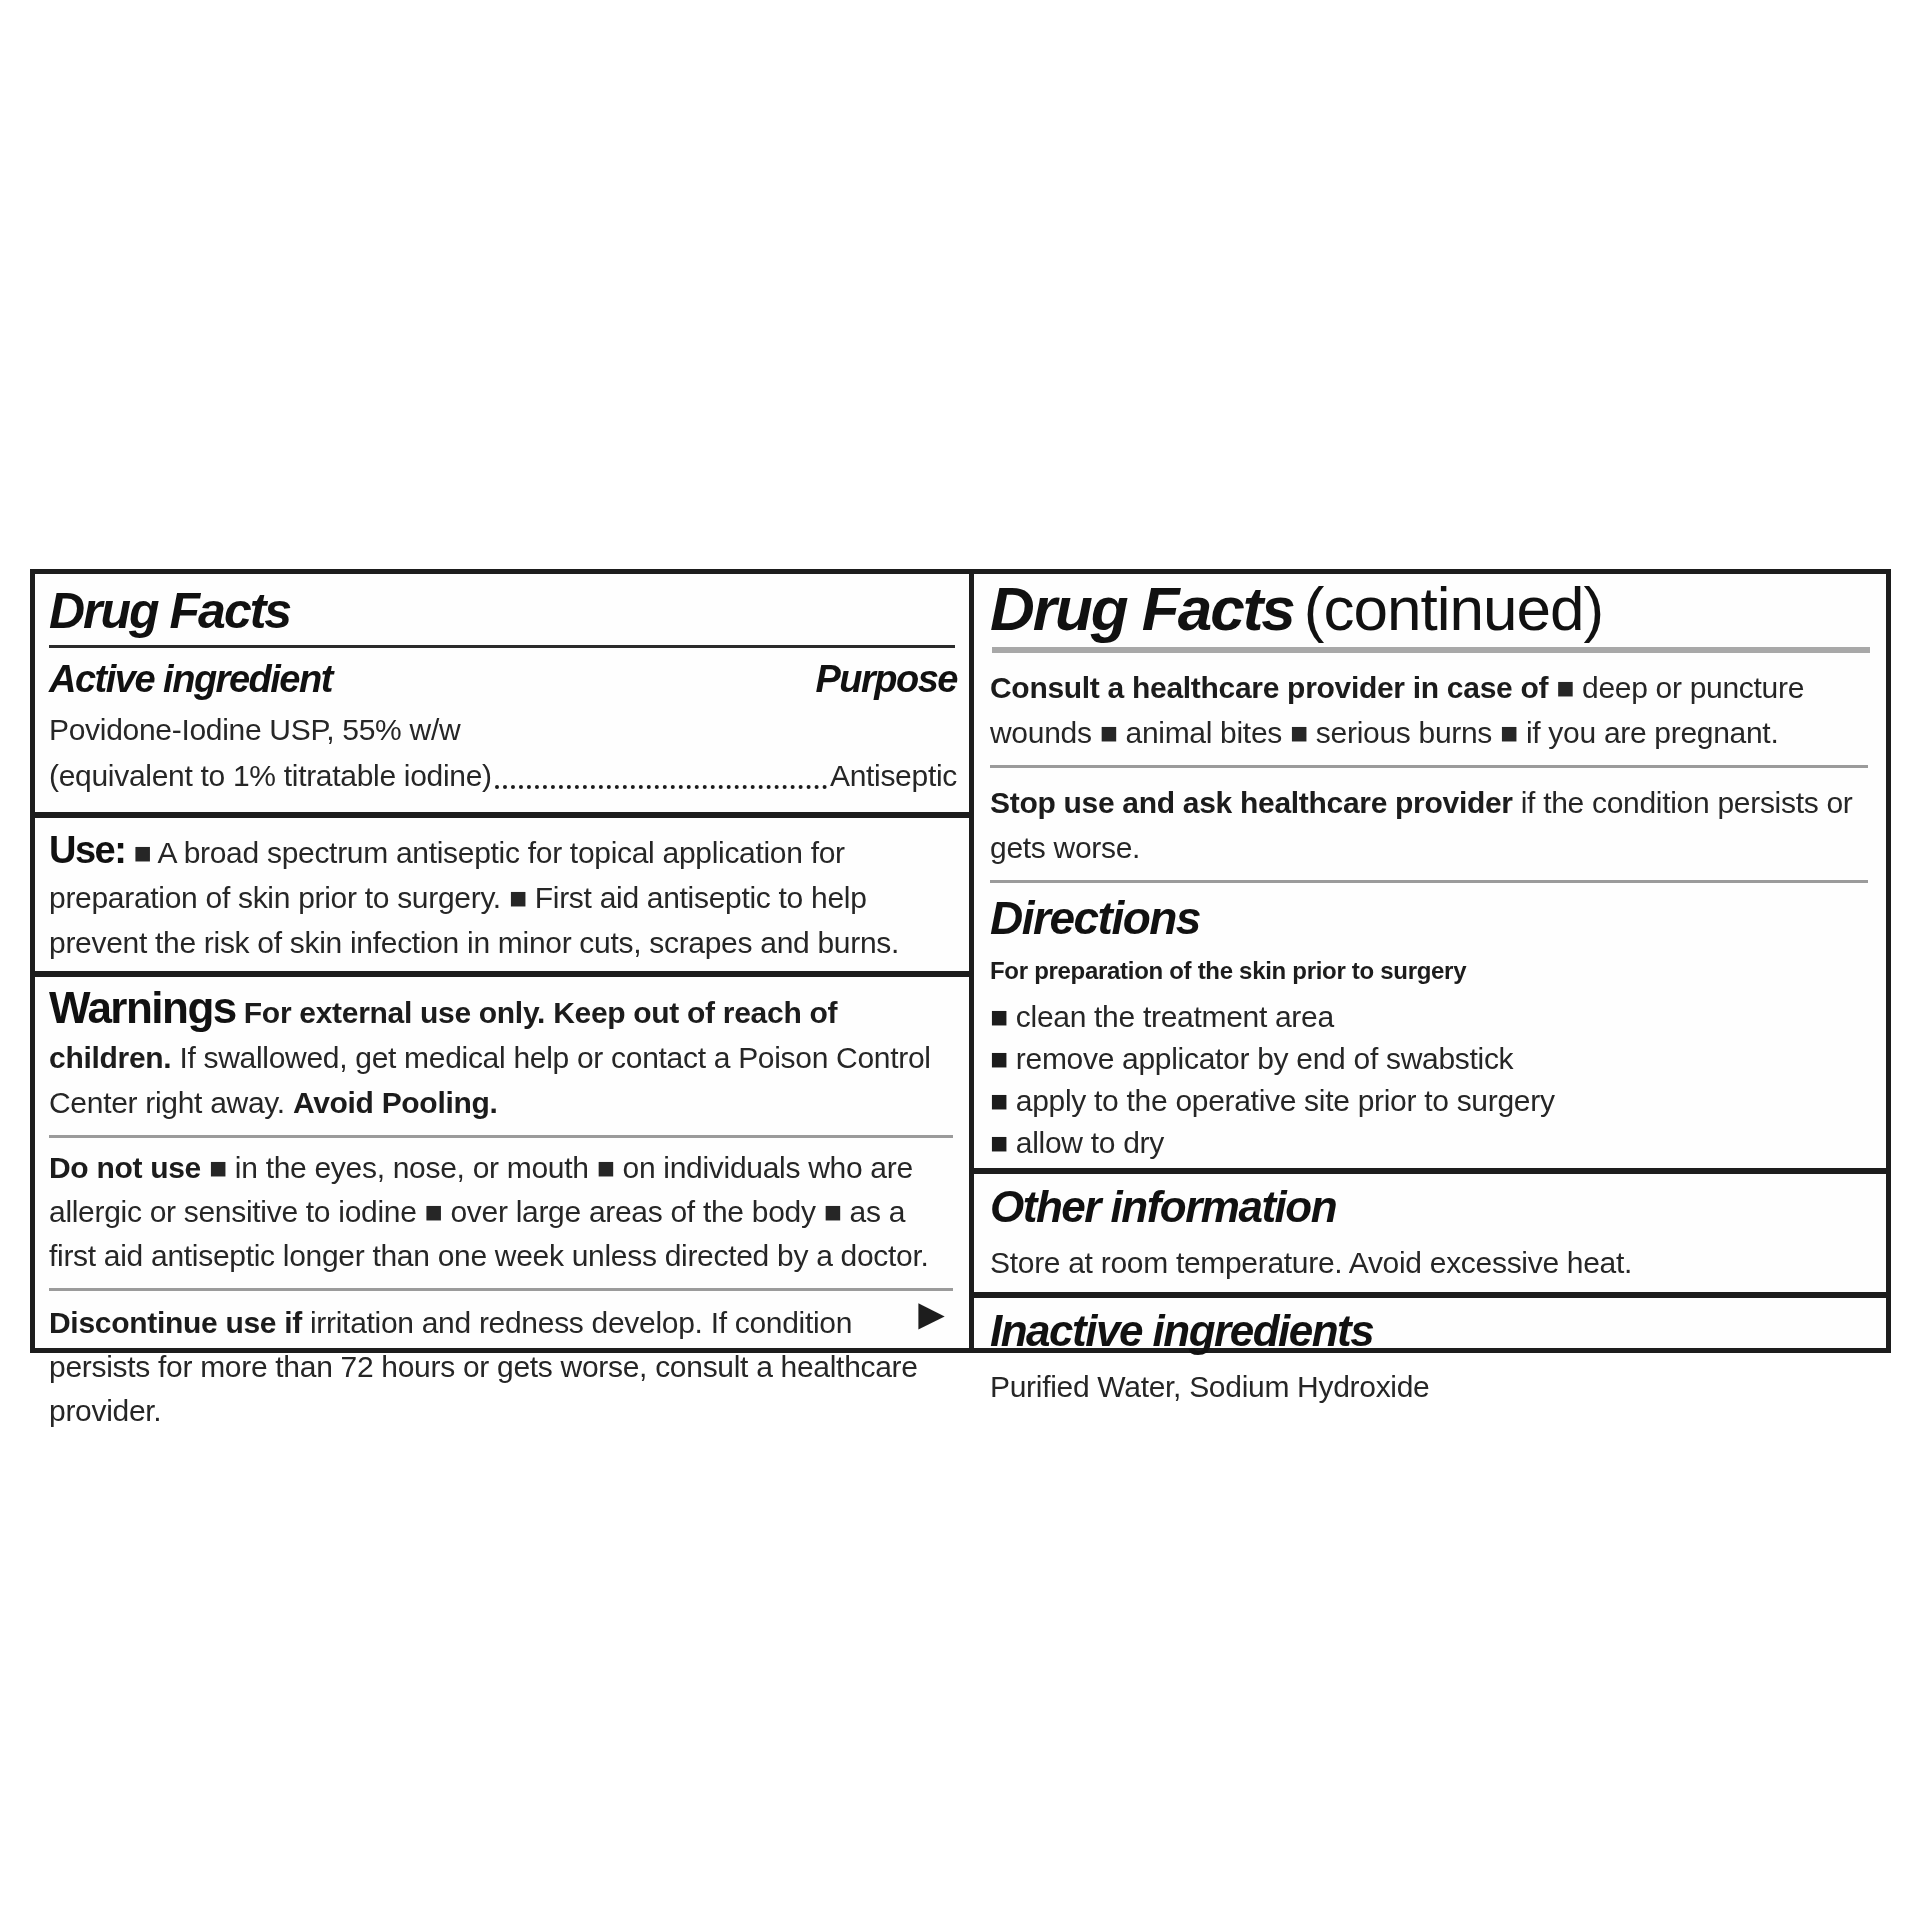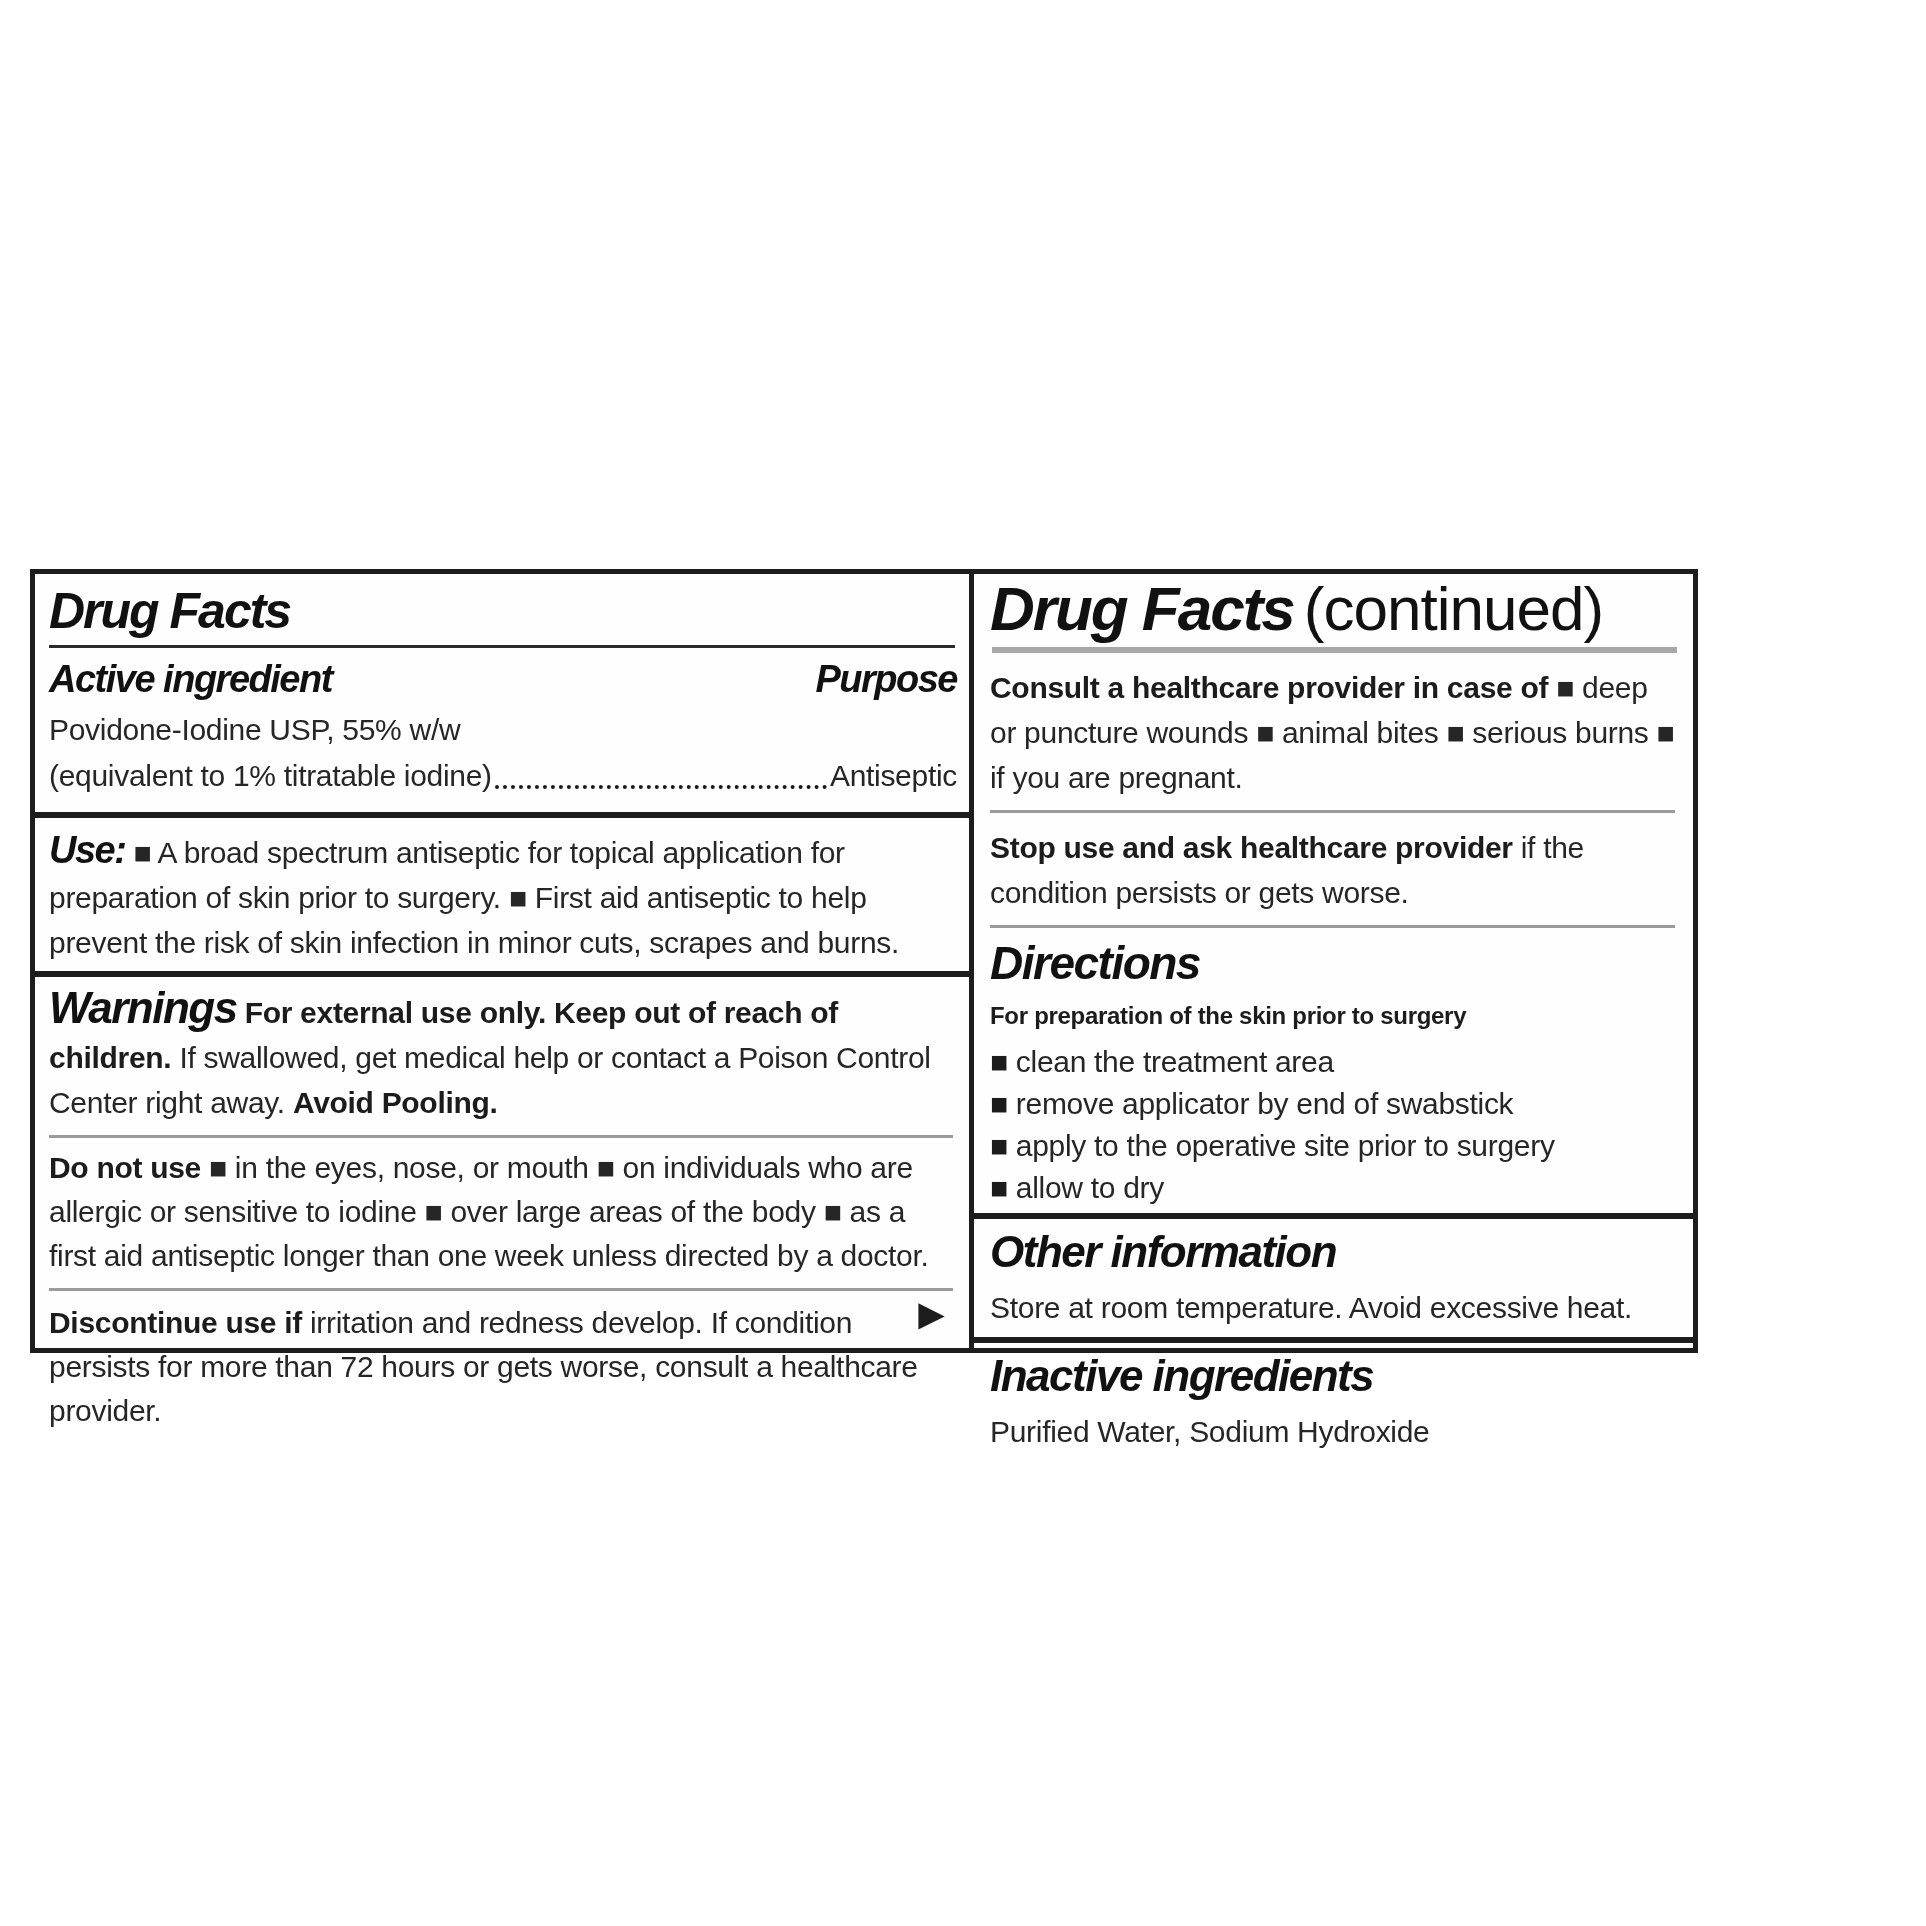--- a/index.html
+++ b/index.html
@@ -1,21 +1,21 @@
 <!DOCTYPE html>
 <html><head>
 <meta charset="utf-8">
 <style>
   html,body{margin:0;padding:0;}
   body{
     width:1927px;height:1927px;background:#ffffff;position:relative;
     font-family:"Liberation Sans","DejaVu Sans",sans-serif;color:#222;
   }
   .panel{
-    position:absolute;left:30px;top:569px;width:1668px;height:784px;
+    position:absolute;left:30px;top:569px;width:1861px;height:784px;
     box-sizing:border-box;border:5px solid #1d1d1d;background:#fefefe;
   }
   .col{position:absolute;top:0;height:100%;box-sizing:border-box;}
   .col-left{left:0;width:934px;padding:4px 12px 0 14px;}
   .col-right{left:934px;right:0;border-left:5px solid #1d1d1d;padding:6px 14px 0 16px;}
 
   .hd-italic{font-weight:bold;font-style:italic;letter-spacing:-1.5px;color:#111;}
   .df-title{font-size:50px;line-height:63px;font-weight:bold;font-style:italic;letter-spacing:-2px;color:#111;padding-top:2px;}
   .df-title-right{font-size:62px;line-height:57px;color:#111;letter-spacing:-1px;}
   .df-title-right .t{font-weight:bold;font-style:italic;letter-spacing:-2px;}
@@ -31,21 +31,21 @@
   .bleed-left{margin-left:-14px;margin-right:-12px;}
   .bleed-right{margin-left:-16px;margin-right:-14px;}
   .bar-gray{height:6px;background:#a8a8a8;margin:10px 2px 0 2px;}
 
   .ai-row{display:flex;justify-content:space-between;margin-top:8px;font-size:38px;line-height:46px;}
   .povidone{margin-top:6px;line-height:44px;}
   .leader-row{display:flex;align-items:flex-end;line-height:48px;}
   .leader{flex:1;border-bottom:4px dotted #1c1c1c;margin:0 3px 11px 3px;height:0;}
 
   .use-para{margin-top:10px;}
-  .inline-h{font-size:38px;font-weight:bold;font-style:italic;letter-spacing:-1.5px;color:#111;margin-right:8px;}
+  .inline-h{font-size:38px;font-weight:bold;letter-spacing:-1.5px;color:#111;margin-right:8px;}
   .inline-h-warn{font-size:44px;}
   .warn-para{margin-top:8px;}
   .warn-bold{font-weight:bold;color:#1c1c1c;}
   .dnu-para{margin-top:8px;line-height:44px;}
   .disc-para{margin-top:10px;line-height:44px;}
   .arrow{position:absolute;right:16px;bottom:12px;font-size:44px;line-height:44px;color:#1d1d1d;}
 
   .r-para{margin-top:12px;}
   .dir-head{font-size:46px;line-height:55px;margin-top:8px;}
   .dir-sub{font-weight:bold;color:#1c1c1c;line-height:46px;margin-top:2px;font-size:24px;letter-spacing:-0.3px;}

